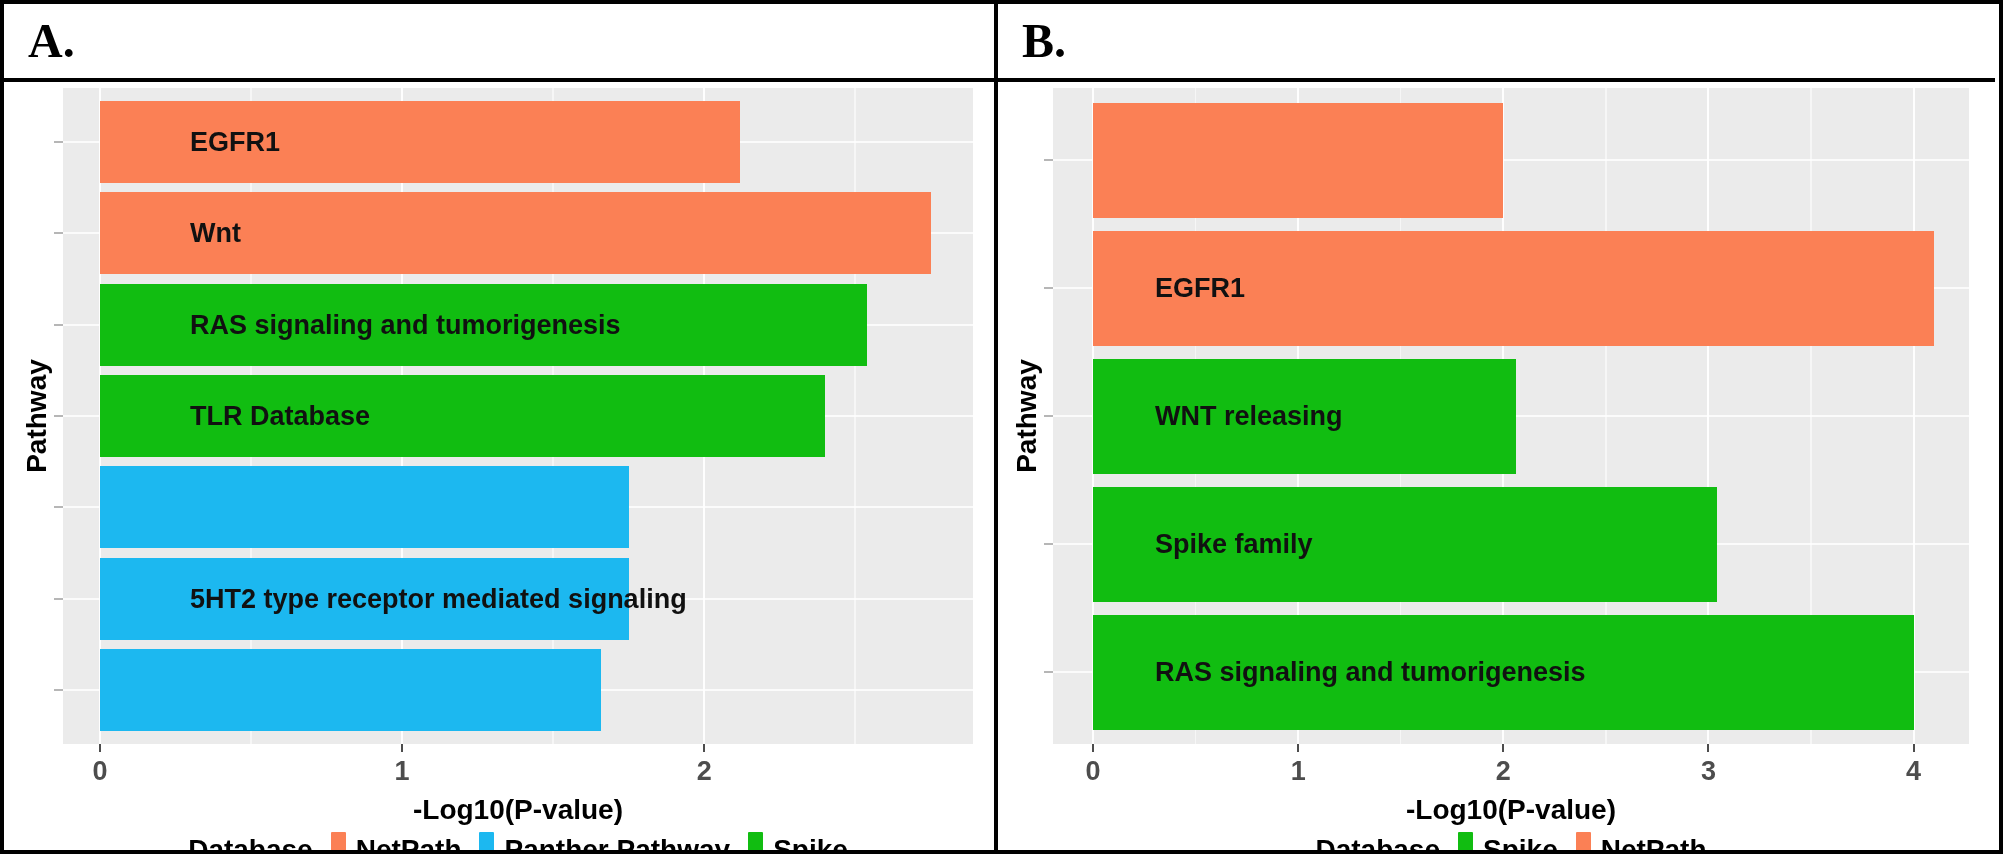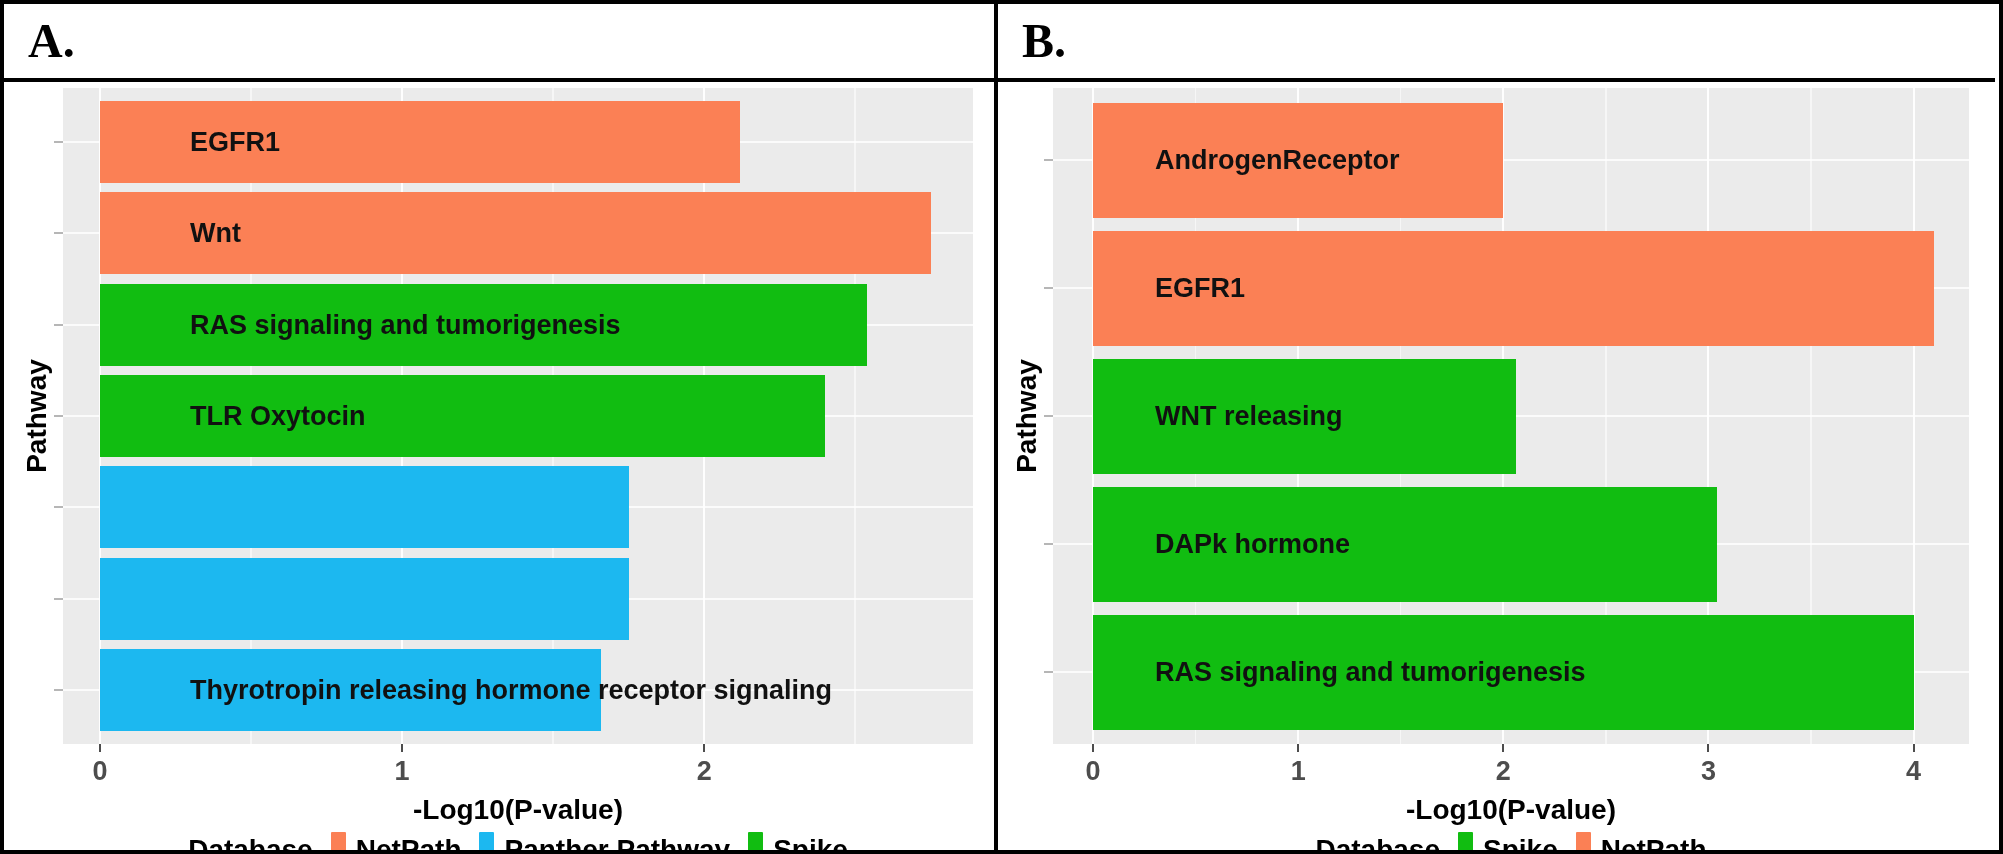--- a/index.html
+++ b/index.html
@@ -108,25 +108,25 @@
           <div class="gridline-v" style="left: 36px; width: 2px; height: 656px;"></div>
           <div class="gridline-v" style="left: 338.076px; width: 2px; height: 656px;"></div>
           <div class="gridline-v" style="left: 640.152px; width: 2px; height: 656px;"></div>
           <div class="bar" style="left: 37px; top: 13px; width: 640px; height: 82px; background: rgb(251, 128, 85);"></div>
           <div class="bar-label" style="left: 127px; top: 53.7143px;">EGFR1</div>
           <div class="bar" style="left: 37px; top: 104px; width: 831px; height: 82px; background: rgb(251, 128, 85);"></div>
           <div class="bar-label" style="left: 127px; top: 145.143px;">Wnt</div>
           <div class="bar" style="left: 37px; top: 196px; width: 767px; height: 82px; background: rgb(17, 189, 17);"></div>
           <div class="bar-label" style="left: 127px; top: 236.571px;">RAS signaling and tumorigenesis</div>
           <div class="bar" style="left: 37px; top: 287px; width: 725px; height: 82px; background: rgb(17, 189, 17);"></div>
-          <div class="bar-label" style="left: 127px; top: 328px;">TLR Oxytocin</div>
+          <div class="bar-label" style="left: 127px; top: 328px;">TLR Database</div>
           <div class="bar" style="left: 37px; top: 378px; width: 529px; height: 82px; background: rgb(28, 184, 240);"></div>
           <div class="bar" style="left: 37px; top: 470px; width: 529px; height: 82px; background: rgb(28, 184, 240);"></div>
+          <div class="bar-label" style="left: 127px; top: 510.857px;">5HT2 type receptor mediated signaling</div>
           <div class="bar" style="left: 37px; top: 561px; width: 501px; height: 82px; background: rgb(28, 184, 240);"></div>
-          <div class="bar-label" style="left: 127px; top: 602.286px;">Thyrotropin releasing hormone receptor signaling</div>
         </div>
         <div class="y-tick-mark" style="left: 50px; top: 58.7143px;"></div>
         <div class="y-tick-mark" style="left: 50px; top: 150.143px;"></div>
         <div class="y-tick-mark" style="left: 50px; top: 241.571px;"></div>
         <div class="y-tick-mark" style="left: 50px; top: 333px;"></div>
         <div class="y-tick-mark" style="left: 50px; top: 424.429px;"></div>
         <div class="y-tick-mark" style="left: 50px; top: 515.857px;"></div>
         <div class="y-tick-mark" style="left: 50px; top: 607.286px;"></div>
         <div class="x-tick-mark" style="left: 95px; top: 662px;"></div>
         <div class="x-tick-label" style="left: 96px; top: 676px;">0</div>
@@ -167,27 +167,26 @@
           <div class="gridline-v minor" style="left: 141.826px; width: 1.5px; height: 656px;"></div>
           <div class="gridline-v minor" style="left: 346.978px; width: 1.5px; height: 656px;"></div>
           <div class="gridline-v minor" style="left: 552.131px; width: 1.5px; height: 656px;"></div>
           <div class="gridline-v minor" style="left: 757.283px; width: 1.5px; height: 656px;"></div>
           <div class="gridline-v" style="left: 39px; width: 2px; height: 656px;"></div>
           <div class="gridline-v" style="left: 244.152px; width: 2px; height: 656px;"></div>
           <div class="gridline-v" style="left: 449.304px; width: 2px; height: 656px;"></div>
           <div class="gridline-v" style="left: 654.457px; width: 2px; height: 656px;"></div>
           <div class="gridline-v" style="left: 859.609px; width: 2px; height: 656px;"></div>
           <div class="bar" style="left: 40px; top: 15px; width: 410px; height: 115px; background: rgb(251, 128, 85);"></div>
-          <div class="bar-label" style="left: 102px; top: 72px;">AndrogenReceptor</div>
           <div class="bar" style="left: 40px; top: 143px; width: 841px; height: 115px; background: rgb(251, 128, 85);"></div>
           <div class="bar-label" style="left: 102px; top: 200px;">EGFR1</div>
           <div class="bar" style="left: 40px; top: 271px; width: 423px; height: 115px; background: rgb(17, 189, 17);"></div>
           <div class="bar-label" style="left: 102px; top: 328px;">WNT releasing</div>
           <div class="bar" style="left: 40px; top: 399px; width: 624px; height: 115px; background: rgb(17, 189, 17);"></div>
-          <div class="bar-label" style="left: 102px; top: 456px;">DAPk hormone</div>
+          <div class="bar-label" style="left: 102px; top: 456px;">Spike family</div>
           <div class="bar" style="left: 40px; top: 527px; width: 821px; height: 115px; background: rgb(17, 189, 17);"></div>
           <div class="bar-label" style="left: 102px; top: 584px;">RAS signaling and tumorigenesis</div>
         </div>
         <div class="y-tick-mark" style="left: 46px; top: 77px;"></div>
         <div class="y-tick-mark" style="left: 46px; top: 205px;"></div>
         <div class="y-tick-mark" style="left: 46px; top: 333px;"></div>
         <div class="y-tick-mark" style="left: 46px; top: 461px;"></div>
         <div class="y-tick-mark" style="left: 46px; top: 589px;"></div>
         <div class="x-tick-mark" style="left: 94px; top: 662px;"></div>
         <div class="x-tick-label" style="left: 95px; top: 676px;">0</div>

